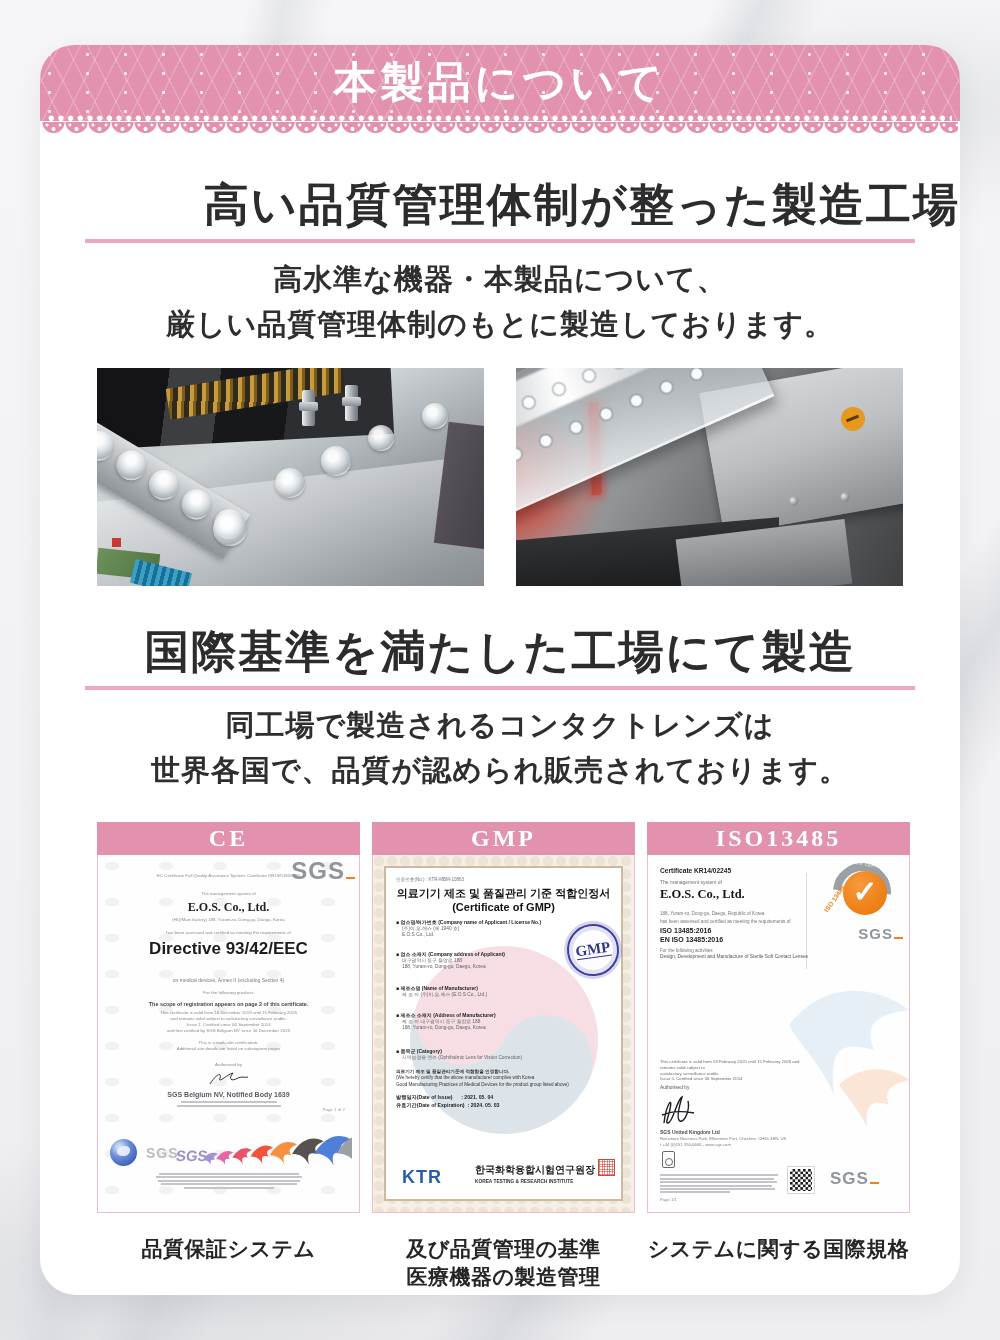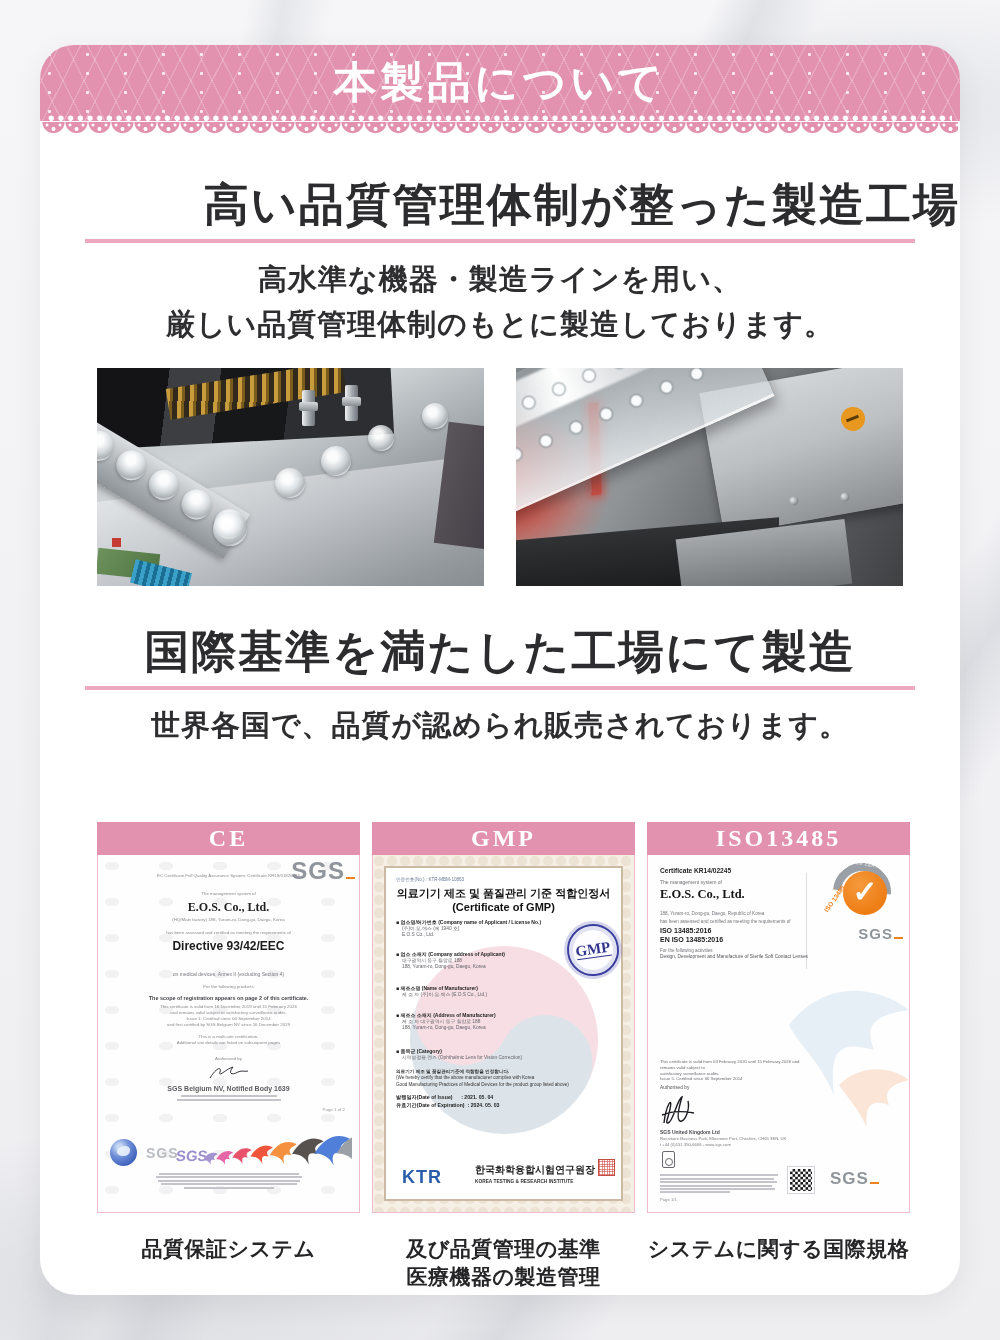--- a/index.html
+++ b/index.html
@@ -120,21 +120,21 @@
   .tiny  { font-size:5px;  color:#7a7a80; line-height:7px; }
   .tiny2 { font-size:4.4px; color:#8a8a90; line-height:6px; }
   .bars i { display:block; height:2px; background:#c4c4ca; margin:1.6px auto; }
   
   .ce-wm { position:absolute; inset:0;
     background-image:radial-gradient(ellipse 10px 6px at 14px 11px, rgba(120,120,135,.09) 68%, transparent 72%);
     background-size:54px 36px; }
   .ce-content { position:absolute; inset:8px 10px; text-align:center; }
   .ce-sgs { position:absolute; right:4px; top:2px; font-size:24px; font-weight:800; color:#8f959b; letter-spacing:1px; }
   .ce-company { font-family:"Liberation Serif",serif; font-size:12px; font-weight:700; color:#222; margin:3px 0 2px; }
-  .ce-standard { font-size:12px; font-weight:800; color:#1c1c1e; margin:3px 0 18px; }
+  .ce-standard { font-size:17px; font-weight:800; color:#1c1c1e; margin:3px 0 18px; }
   .ce-scope { font-size:5.4px; font-weight:700; color:#45454a; margin:5px 0 3px; }
   .ce-sig { margin:2px auto 0; display:block; }
   .ce-nb { font-size:7px; font-weight:700; color:#5b5b60; margin-top:3px; }
   .ce-page { position:absolute; right:14px; top:252px; font-size:4.4px; color:#9a9aa0; }
   .ce-bottom { position:absolute; left:0; right:0; top:272px; height:56px; }
   .globe { position:absolute; left:12px; top:12px; width:27px; height:27px; border-radius:50%;
     background:radial-gradient(circle at 35% 30%, #c7d8f2 10%, #6f8fd8 38%, #3a5fb8 78%, #2b4a99); }
   .globe::after { content:""; position:absolute; left:7px; top:7px; width:13px; height:10px;
     background:rgba(235,242,252,.9); border-radius:60% 40% 55% 45%; }
   .ce-sgs-gray { position:absolute; left:48px; top:18px; font-size:14px; font-weight:800; color:#b9bcc0; letter-spacing:1px; }
@@ -221,21 +221,21 @@
   <div class="banner">
     <div class="banner-solid"></div>
     <div class="dots-row"></div>
     <div class="banner-lace"></div>
     <div class="banner-title">本製品について</div>
   </div>
 
   <div class="sec-title" style="top:130px;text-align:right;">高い品質管理体制が整った製造工場</div>
   <div class="underline" style="top:194px;"></div>
   <div class="sub-text" style="top:212px;">
-    <div>高水準な機器・製造ラインを用い、</div>
+    <div>高水準な機器・本製品について、</div>
     <div>厳しい品質管理体制のもとに製造しております。</div>
   </div>
 
   <div class="photo photo-left">
     <div class="pl-topdark"></div>
     <div class="pl-amber"></div>
     <div class="pl-deck"></div>
     <div class="pl-rightblock"></div>
     <div class="pl-fit" style="left:53%; top:10%;"></div>
     <div class="pl-fit" style="left:64%; top:8%;"></div>
@@ -270,20 +270,21 @@
       <div class="pr-molds" style="top:18%;"></div>
       <div class="pr-molds" style="top:52%;"></div>
     </div>
     <div class="pr-bottomdark"></div>
     <div class="pr-frontblock"></div>
   </div>
 
   <div class="sec-title" style="top:577px;">国際基準を満たした工場にて製造</div>
   <div class="underline" style="top:641px;"></div>
   <div class="sub-text" style="top:658px;">
+    <div>同工場で製造されるコンタクトレンズは</div>
     <div>世界各国で、品質が認められ販売されております。</div>
   </div>
 
   <div class="cert cert-1">
     <div class="cert-header">CE</div>
     <div class="cert-body">
       <div class="ce-wm"></div>
       <div class="ce-sgs"><span>SGS</span><span class="sgs-tick"></span></div>
       <div class="ce-content">
         <div class="tiny2" style="margin-top:10px;">EC Certificate Full Quality Assurance System: Certificate KR19/01826236</div>

